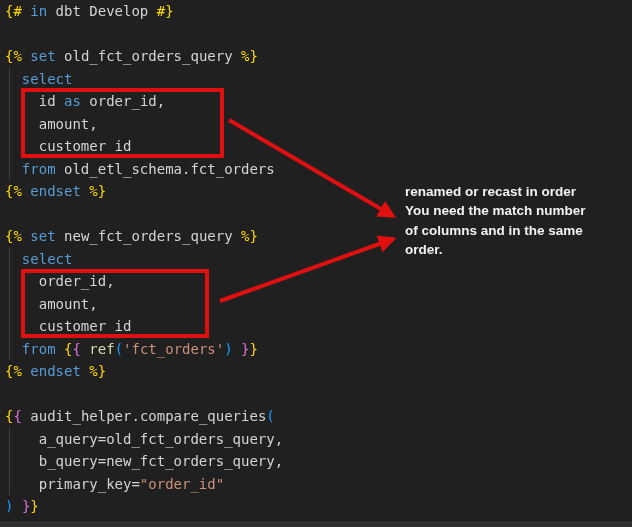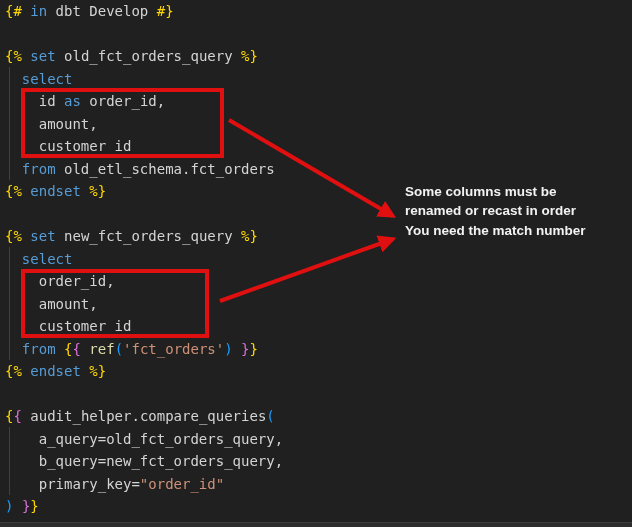--- a/index.html
+++ b/index.html
@@ -80,20 +80,21 @@
     <defs>
       <marker id="ah" viewBox="0 0 10 10" refX="8" refY="5" markerWidth="4.5" markerHeight="4.5" orient="auto-start-reverse">
         <path class="arrow-head" d="M0,0 L10,5 L0,10 z" fill="#e01010"></path>
       </marker>
     </defs>
     <line class="arrow-line" x1="229" y1="120" x2="393" y2="216" stroke="#e01010" stroke-width="4" marker-end="url(#ah)"></line>
     <line class="arrow-line" x1="220" y1="301" x2="393" y2="239" stroke="#e01010" stroke-width="4" marker-end="url(#ah)"></line>
   </svg>
 
   <div class="note" style="color: rgb(242, 242, 242);">
-    <div>Some columns must be</div>
     <div>renamed or recast in order</div>
     <div>You need the match number</div>
+    <div>of columns and in the same</div>
+    <div>order.</div>
   </div>
 
   <div class="bottom-strip"></div>
 
 </div>
 
 </body></html>

